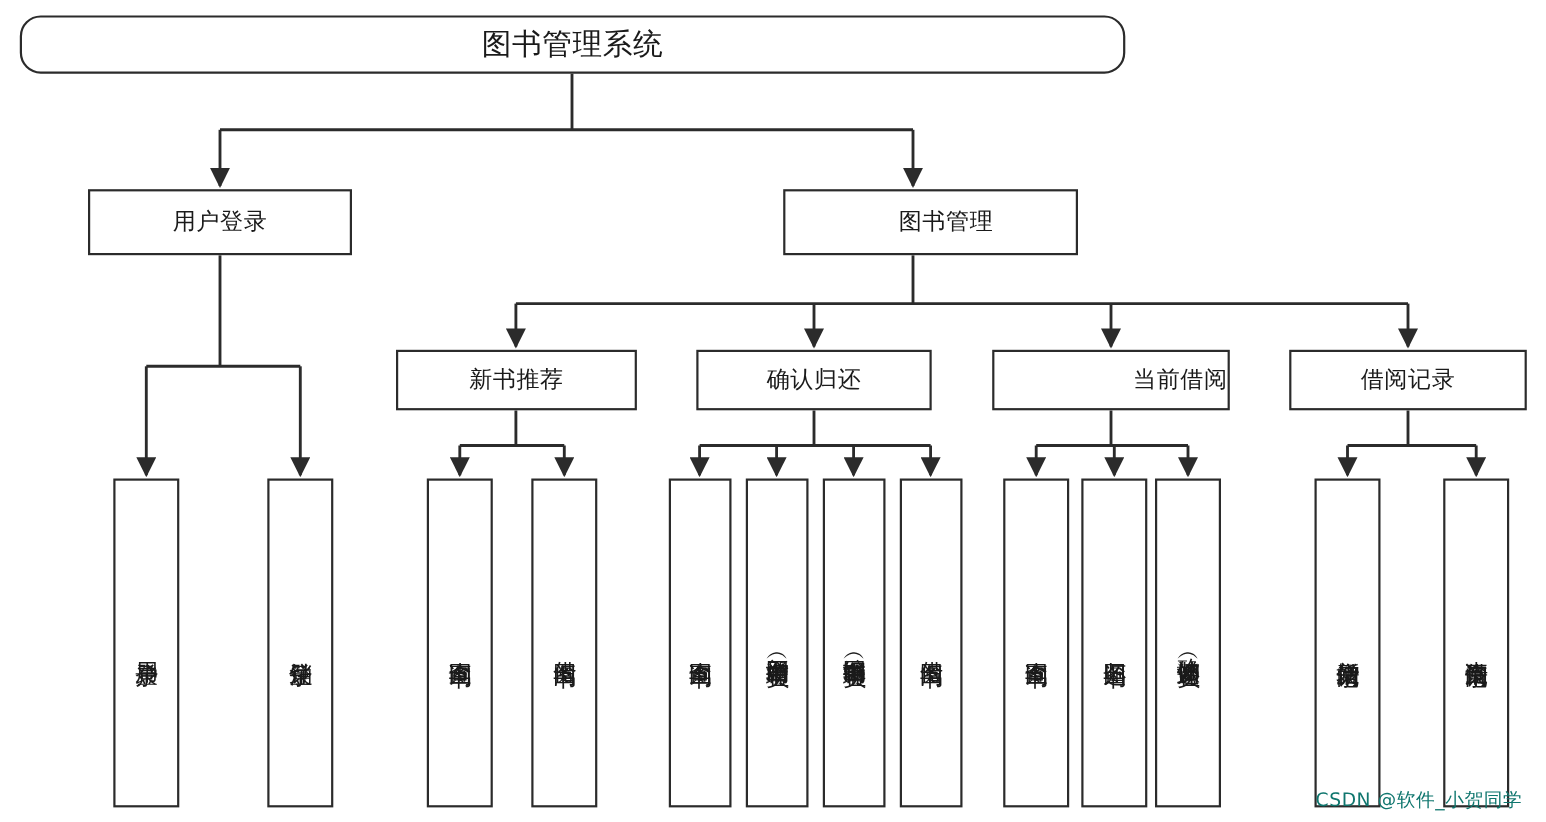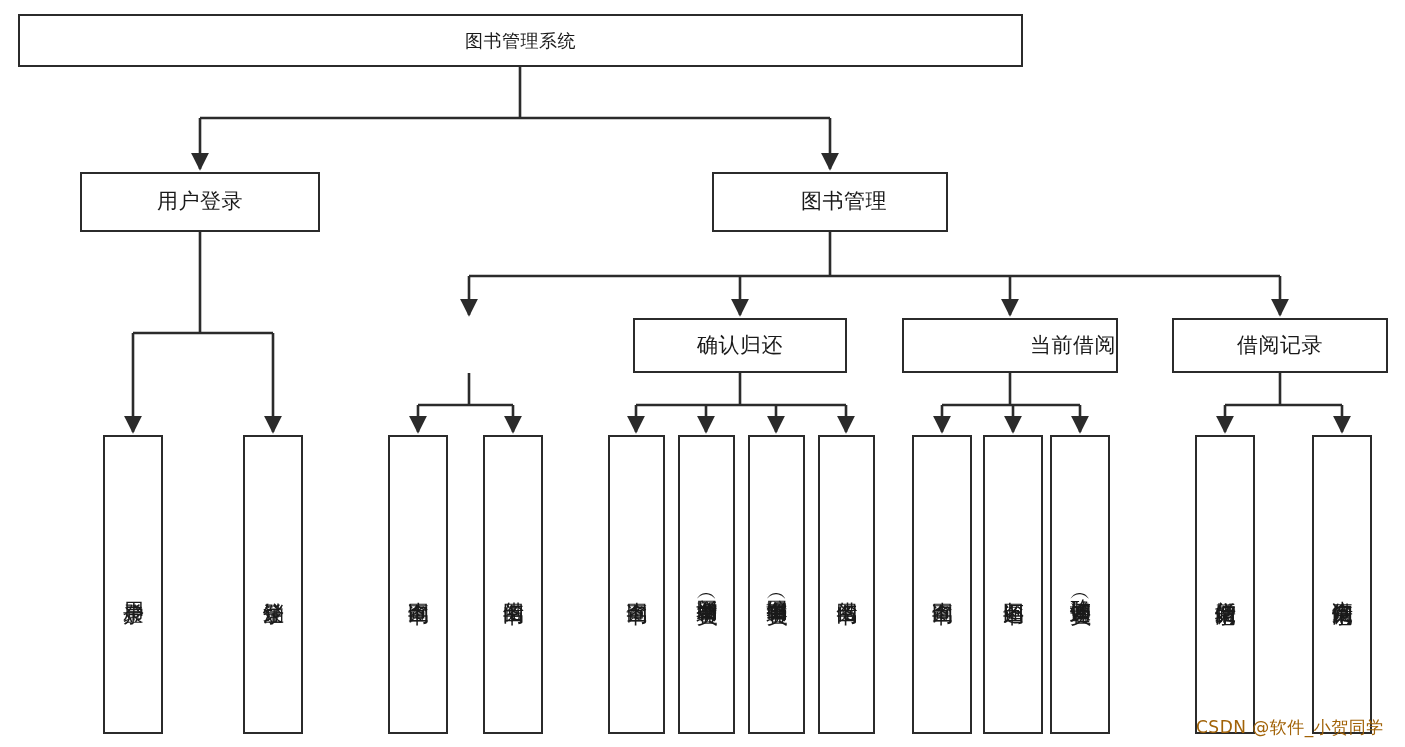--- a/index.html
+++ b/index.html
@@ -35,42 +35,43 @@
     align-items: center;
     justify-content: center;
     color: #1a1a1a;
   }
   .node.h {
     font-size: 21px;
     letter-spacing: 0.5px;
     line-height: 1.1;
   }
   .node.root {
-    font-size: 18px;
+    font-size: 27px;
+    border-radius: 19px;
   }
   .node.v {
     writing-mode: vertical-rl;
     text-orientation: upright;
     font-size: 21px;
     line-height: 1.18;
     letter-spacing: 1px;
     padding-top: 4px;
     align-items: center;
     justify-content: center;
   }
   .node.v .vtext {
     writing-mode: vertical-rl;
     text-orientation: upright;
     white-space: nowrap;
     display: block;
   }
   .watermark {
     position: absolute;
     font-size: 17px;
-    color: #a16207;
+    color: #0f766e;
     white-space: nowrap;
     letter-spacing: 0.5px;
     font-family: "DejaVu Sans", "Liberation Sans", sans-serif;
   }
 </style>
 </head>
 <body>
 
 <div id="canvas">
 
@@ -127,24 +128,27 @@
     </g>
   </svg>
 
   <div class="node root h" id="node-root" style="left: 18px; top: 14px; width: 1005px; height: 53px;">
     <span>图书管理系统</span>
   </div>
 
   <div class="node h" id="node-l2-0" style="left: 80px; top: 172px; width: 240px; height: 60px;">
     <span>用户登录</span>
   </div>
-  <div class="node h" id="node-l2-1" style="left: 712px; top: 172px; width: 236px; height: 60px; padding-left: 28px;">
+  <div class="node h" id="node-l2-1" style="left: 712px; top: 172px; width: 268px; height: 60px; padding-left: 28px;">
     <span>图书管理</span>
   </div>
 
+  <div class="node h" id="node-l3-0" style="left: 360px; top: 318px; width: 219px; height: 55px;">
+    <span>新书推荐</span>
+  </div>
   <div class="node h" id="node-l3-1" style="left: 633px; top: 318px; width: 214px; height: 55px;">
     <span>确认归还</span>
   </div>
   <div class="node h" id="node-l3-2" style="left: 902px; top: 318px; width: 216px; height: 55px; justify-content: flex-end;">
     <span>当前借阅</span>
   </div>
   <div class="node h" id="node-l3-3" style="left: 1172px; top: 318px; width: 216px; height: 55px; font-family: Liberation Serif, serif;">
     <span>借阅记录</span>
   </div>
 

